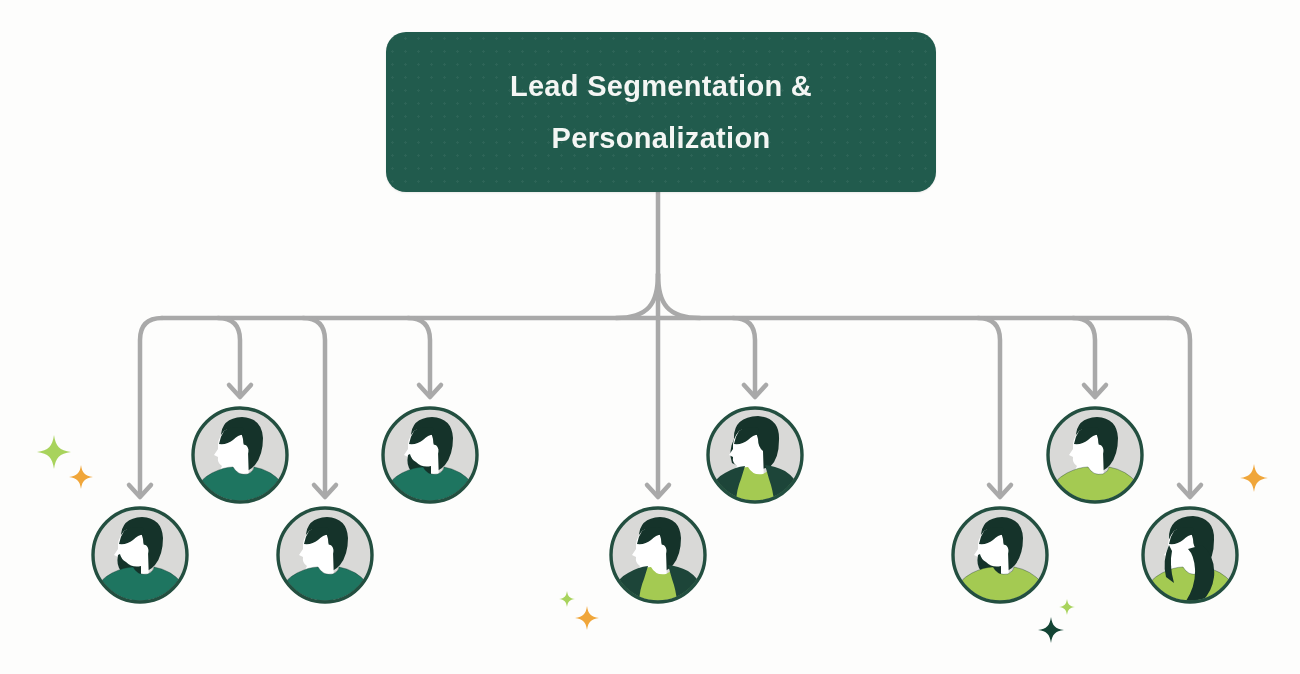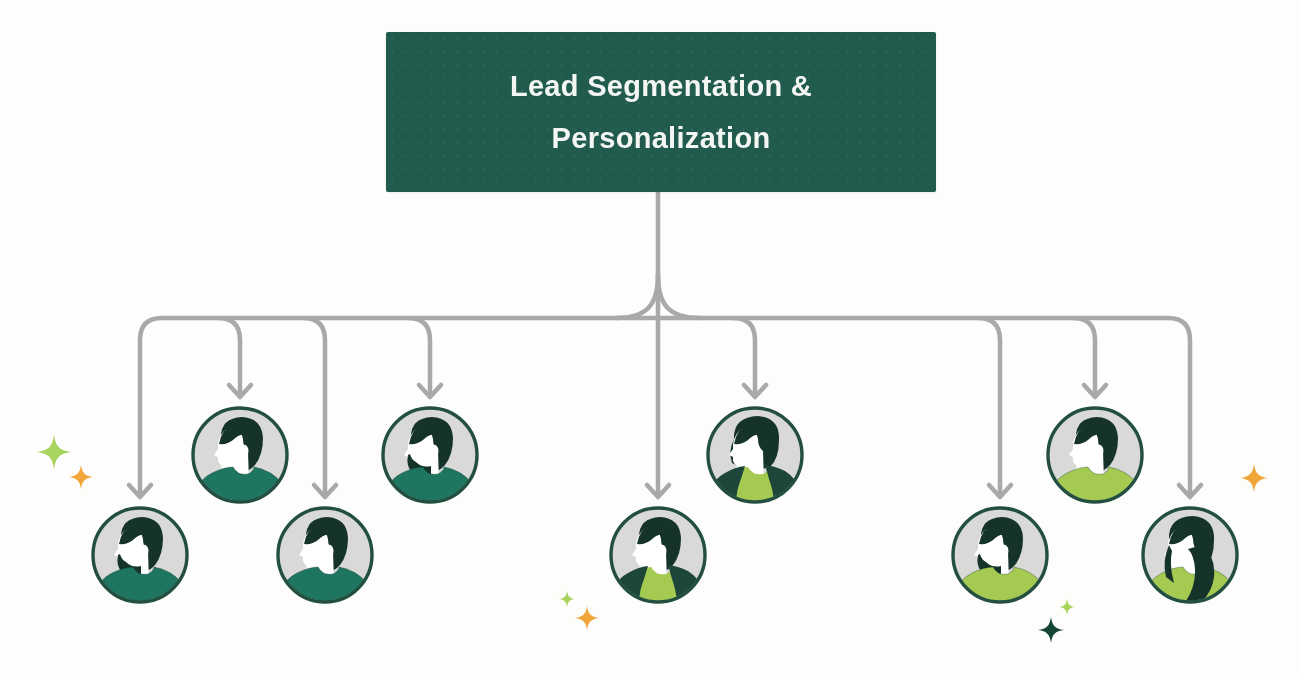--- a/index.html
+++ b/index.html
@@ -5,21 +5,21 @@
   html,body{margin:0;padding:0;}
   body{
     width:1300px;height:674px;
     background:#fdfdfc;
     font-family:"Liberation Sans", sans-serif;
     overflow:hidden;
   }
   .stage{position:relative;width:1300px;height:674px;}
   .title-box{
     position:absolute;left:386px;top:32px;width:550px;height:160px;
-    border-radius:2px;
+    border-radius:20px;
     display:flex;align-items:center;justify-content:center;
     background-color:#215b4d;
     background-image:radial-gradient(rgba(255,255,255,0.055) 1.2px, transparent 1.4px);
     background-size:13px 13px;
     box-shadow:0 1px 2px rgba(0,0,0,0.08);
   }
   .title-text{
     width:440px;
     text-align:center;
     color:#f4f6f4;

